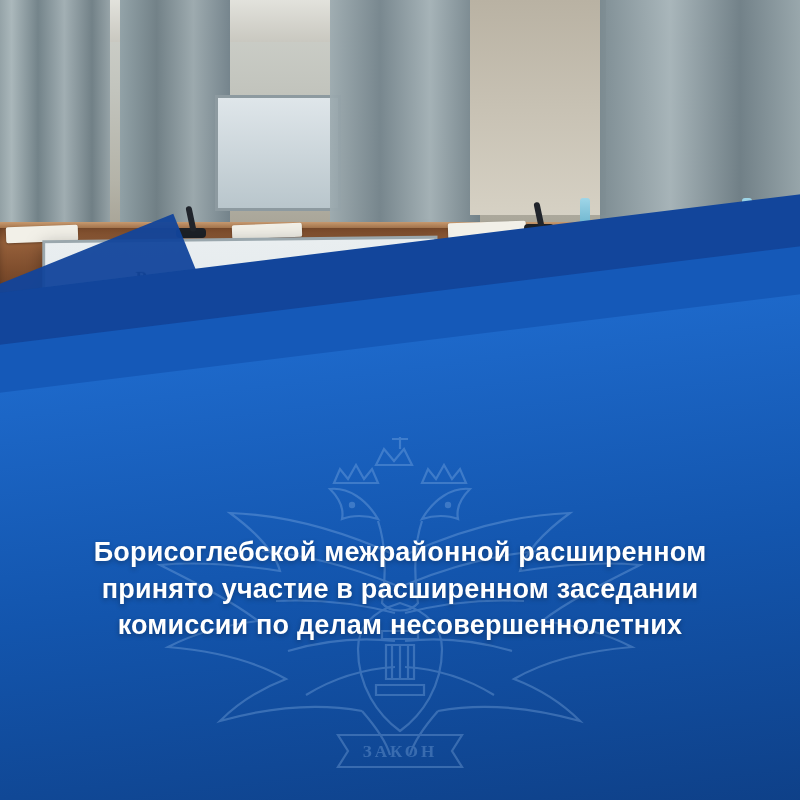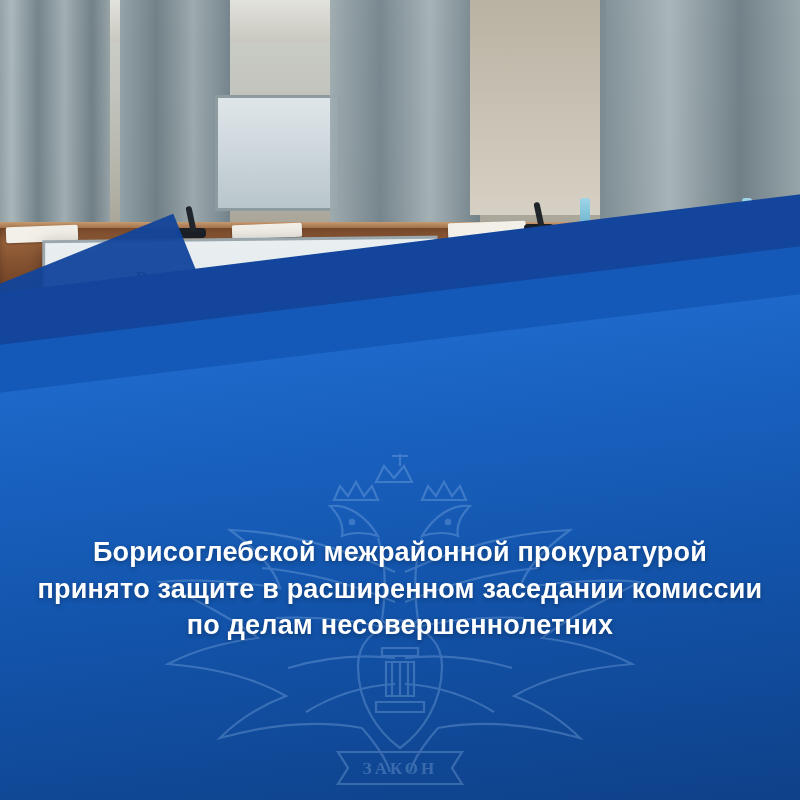--- a/index.html
+++ b/index.html
@@ -194,21 +194,21 @@
     background: #12459b;
     transform: rotate(-22deg);
     transform-origin: left top;
     opacity: .95;
   }
 
   
   .emblem {
     position: absolute;
     left: 50%;
-    top: 452px;
+    top: 435px;
     transform: translateX(-50%);
     width: 620px;
     height: 345px;
     opacity: .30;
   }
   .emblem svg { width: 100%; height: 100%; display: block; }
 
   
   .caption {
     position: absolute;
@@ -352,15 +352,15 @@
         <path d="M286 250 l48 0 l0 10 l-48 0 Z"></path>
 
         <path d="M248 300 l124 0 l-10 16 l10 16 l-124 0 l10 -16 Z"></path>
 
         <path d="M272 276 C286 292 296 306 300 320 M348 276 C334 292 324 306 320 320"></path>
       </g>
       <text x="310" y="322" text-anchor="middle" font-family="Liberation Serif, serif" font-size="17" font-weight="bold" letter-spacing="3" fill="#9fc6f2" opacity="0.95">ЗАКОН</text>
     </svg>
   </div>
 
-  <div class="caption">Борисоглебской межрайонной прокуратурой принято защите в расширенном заседании комиссии по делам несовершеннолетних</div>
+  <div class="caption">Борисоглебской межрайонной расширенном принято участие в расширенном заседании комиссии по делам несовершеннолетних</div>
 
 </div>
 
 </body></html>

